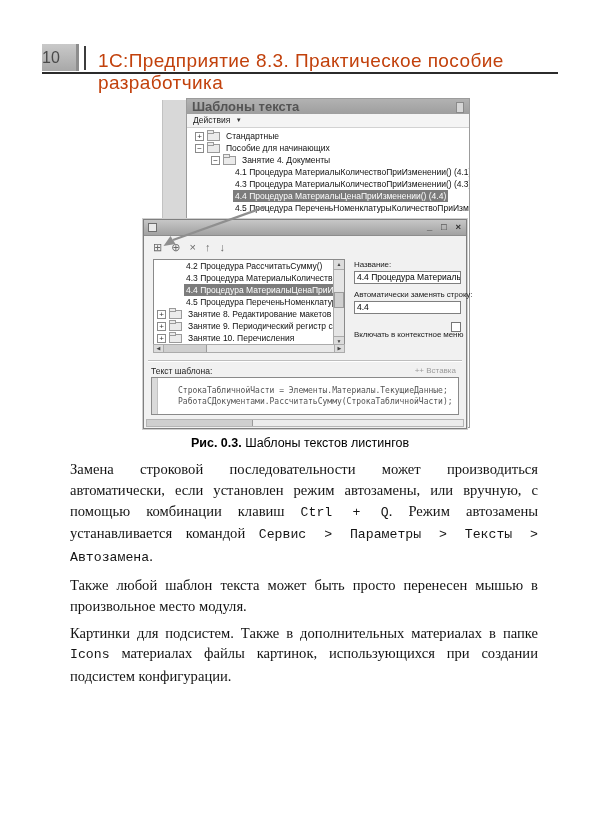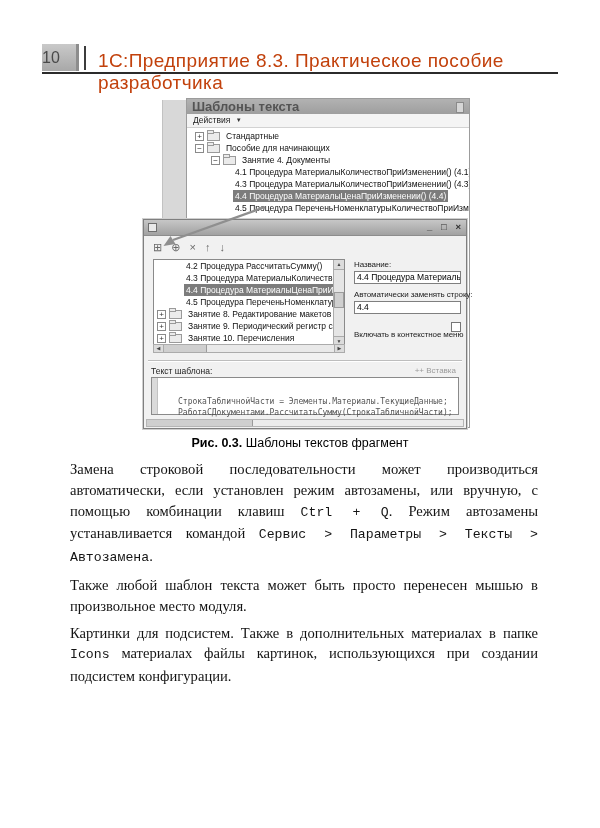--- a/index.html
+++ b/index.html
@@ -74,21 +74,21 @@
   .checkbox{position:absolute;right:0;top:-1px;width:10px;height:10px;box-sizing:border-box;
             border:1px solid #767676;background:#fff;}
   .dsep{position:absolute;left:4px;right:4px;top:140px;border-top:1px solid #bdbdbd;box-shadow:0 1px 0 #fff;}
   .dtext-label{position:absolute;left:7px;top:146px;font-size:8.5px;color:#222;}
   .dinsert{position:absolute;right:10px;top:146px;font-size:8px;color:#9b9b9b;}
   .dcode{position:absolute;left:7px;top:157px;width:308px;height:38px;background:#fff;
          border:1px solid #8a8a8a;box-sizing:border-box;}
   .gutter{position:absolute;left:0;top:0;bottom:0;width:5px;background:#dadada;border-right:1px solid #c2c2c2;}
   .codeln{margin-left:26px;font-family:"DejaVu Sans Mono",monospace;font-size:8px;line-height:11px;
           color:#555;white-space:pre;}
-  .codeln.first{margin-top:18px;}
+  .codeln.first{margin-top:7px;}
   .dhscroll{position:absolute;left:2px;right:2px;top:199px;height:8px;background:#ececec;
             border:1px solid #b5b5b5;box-sizing:border-box;}
   .hthumb2{position:absolute;left:0;top:0;bottom:0;width:105px;background:#cfcfcf;border-right:1px solid #9a9a9a;}
 
   .arrow{position:absolute;left:18px;top:105px;z-index:3;}
 
   
   .caption{position:absolute;left:0;top:436px;width:600px;text-align:center;font-size:12.5px;color:#000;}
   .caption b{font-weight:bold;}
 
@@ -233,21 +233,21 @@
       </div>
     </div>
 
     <svg class="arrow" width="115" height="50" viewBox="0 0 115 50">
       <line x1="104" y1="7" x2="12" y2="40" stroke="#8f8f8f" stroke-width="2.2"></line>
       <polygon points="2.5,46 9.5,36 14.5,44" fill="#8f8f8f"></polygon>
     </svg>
   </div>
 
   <div class="caption">
-    <b>Рис. 0.3.</b><span> Шаблоны текстов фрагмент</span>
+    <b>Рис. 0.3.</b><span> Шаблоны текстов листингов</span>
   </div>
 
   <div class="bodytext">
     <p><span>Замена строковой последовательности может производиться автоматически, если установлен режим автозамены, или вручную, с помощью комбинации клавиш </span><span class="sans">Ctrl + Q</span><span>. Режим автозамены устанавливается командой </span><span class="sans">Сервис &gt; Параметры &gt; Тексты &gt; Автозамена</span><span>.</span></p>
     <p><span>Также любой шаблон текста может быть просто перенесен мышью в произвольное место модуля.</span></p>
     <p><span class="lead">Картинки для подсистем</span><span>. Также в дополнительных материалах в папке </span><span class="sans">Icons</span><span> материалах файлы картинок, использующихся при создании подсистем конфигурации.</span></p>
   </div>
 
 </div>
 

